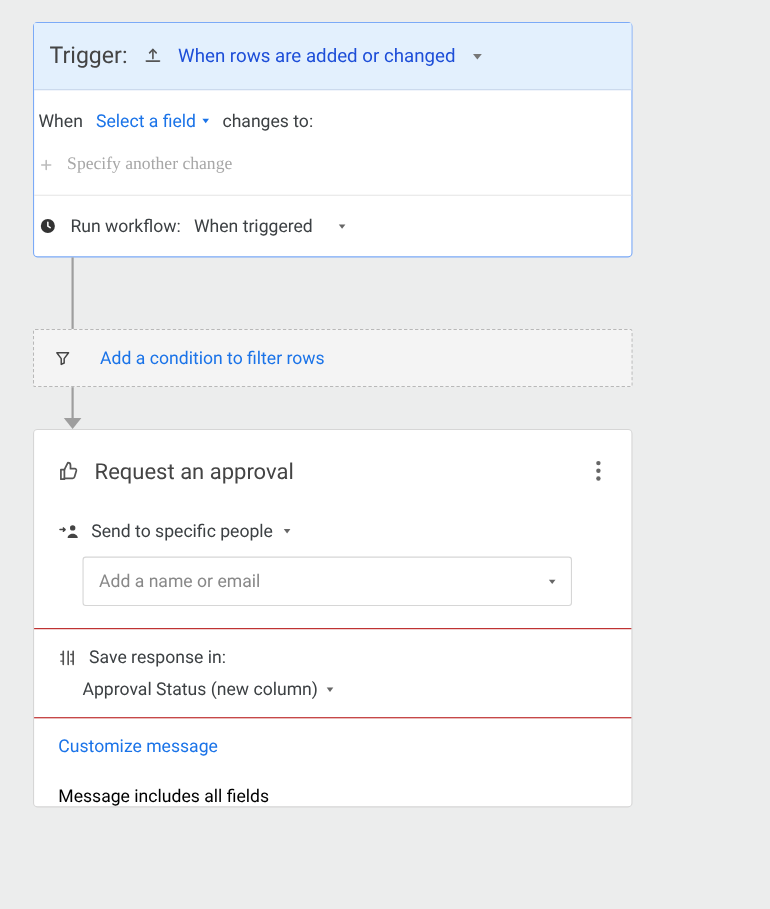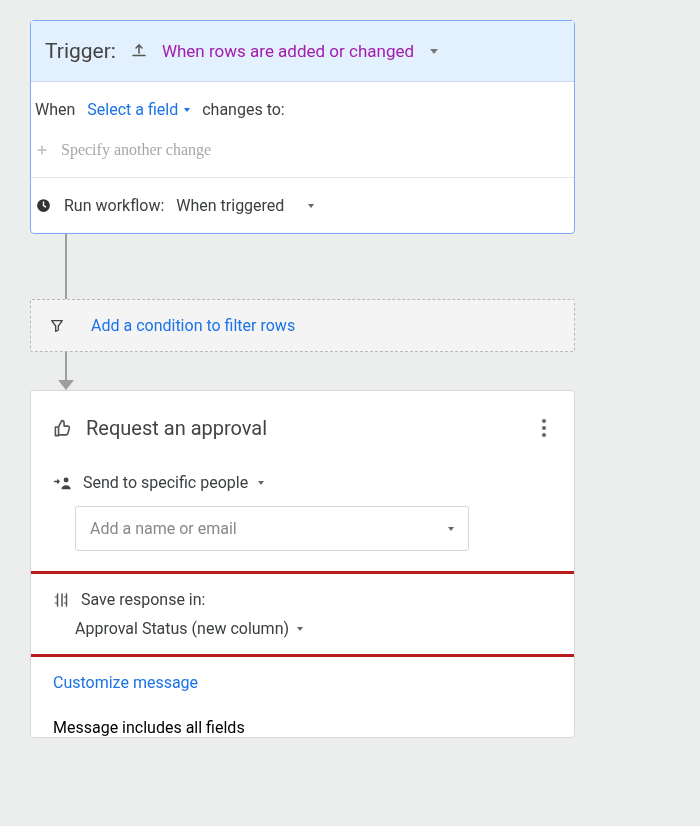--- a/index.html
+++ b/index.html
@@ -31,21 +31,21 @@
     .trigger-title {
       font-size: 21px;
       color: #444;
     }
     .icon { display: inline-flex; align-items: center; justify-content: center; color: #555; }
     .trigger-type {
       display: flex;
       align-items: center;
       gap: 10px;
       font-size: 17px;
-      color: #a21caf;
+      color: #1d4ed8;
       cursor: pointer;
     }
     .caret {
       width: 0; height: 0;
       border-left: 4px solid transparent;
       border-right: 4px solid transparent;
       border-top: 5px solid #777;
       display: inline-block;
       margin-left: 6px;
     }
@@ -88,31 +88,31 @@
       display: flex;
       align-items: center;
       justify-content: space-between;
     }
     .approval-title-row { display: flex; align-items: center; gap: 14px; }
     .approval-title { font-size: 20px; color: #444; }
     .kebab {
       display: flex; flex-direction: column; gap: 3px; padding: 6px; cursor: pointer;
     }
     .kebab span { width: 4px; height: 4px; background: #666; border-radius: 50%; }
-    .subsection { padding: 16px 22px; border-top: 3px solid #b91c1c; }
+    .subsection { padding: 16px 22px; border-top: 1px solid #b91c1c; }
     .subsection.first { border-top: none; padding-top: 20px; }
     .input-box {
       margin: 14px 0 4px 22px;
       border: 1px solid #d6d6d6;
       border-radius: 3px;
       padding: 12px 14px;
       display: flex;
       align-items: center;
       justify-content: space-between;
-      width: 394px;
+      width: 445px;
       cursor: text;
     }
     .input-placeholder { color: #888; }
     .dropdown-row { margin-top: 10px; margin-left: 22px; display: flex; align-items: center; gap: 8px; cursor: pointer; }
     .cutoff { color: #000000; padding: 10px 6px 0 22px; }
     svg { display: block; }
     .sub-label-row { display: flex; align-items: center; gap: 10px; }
   </style>
 </head>
 <body>

